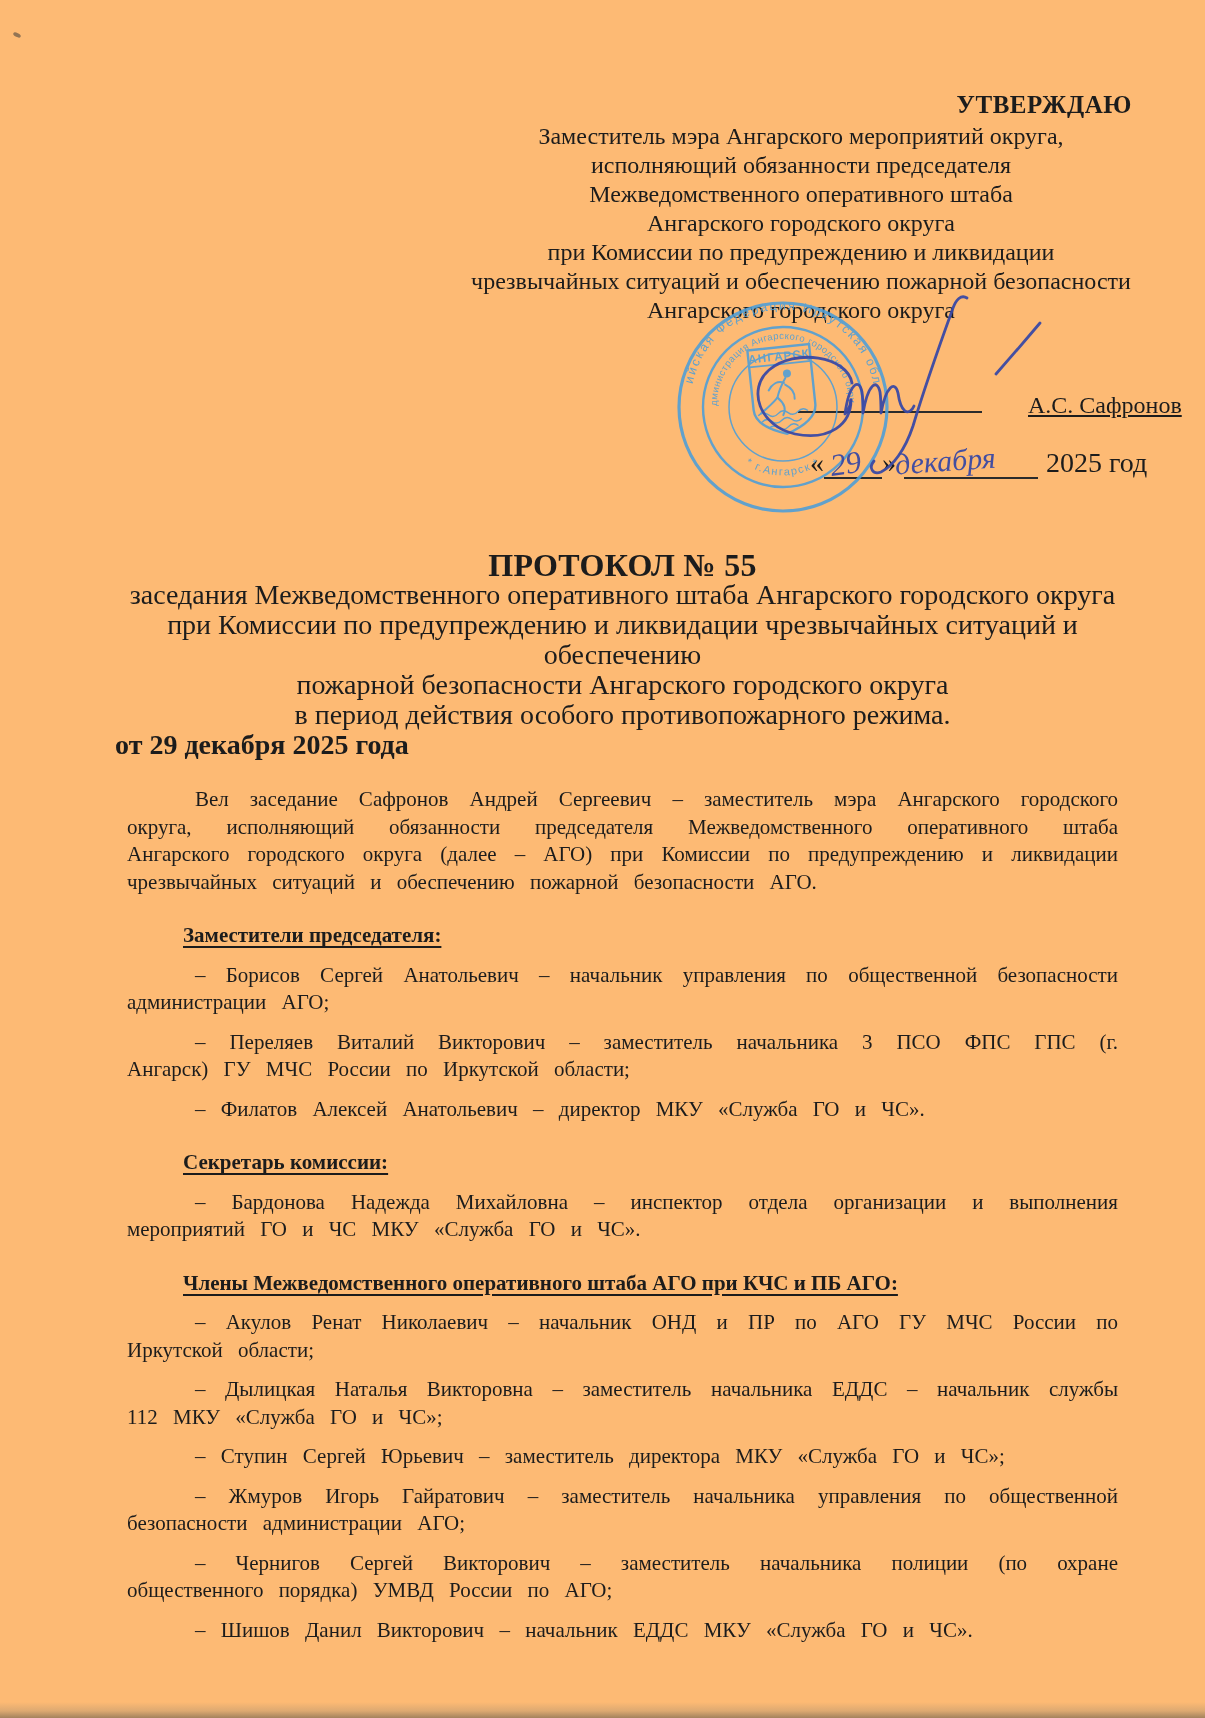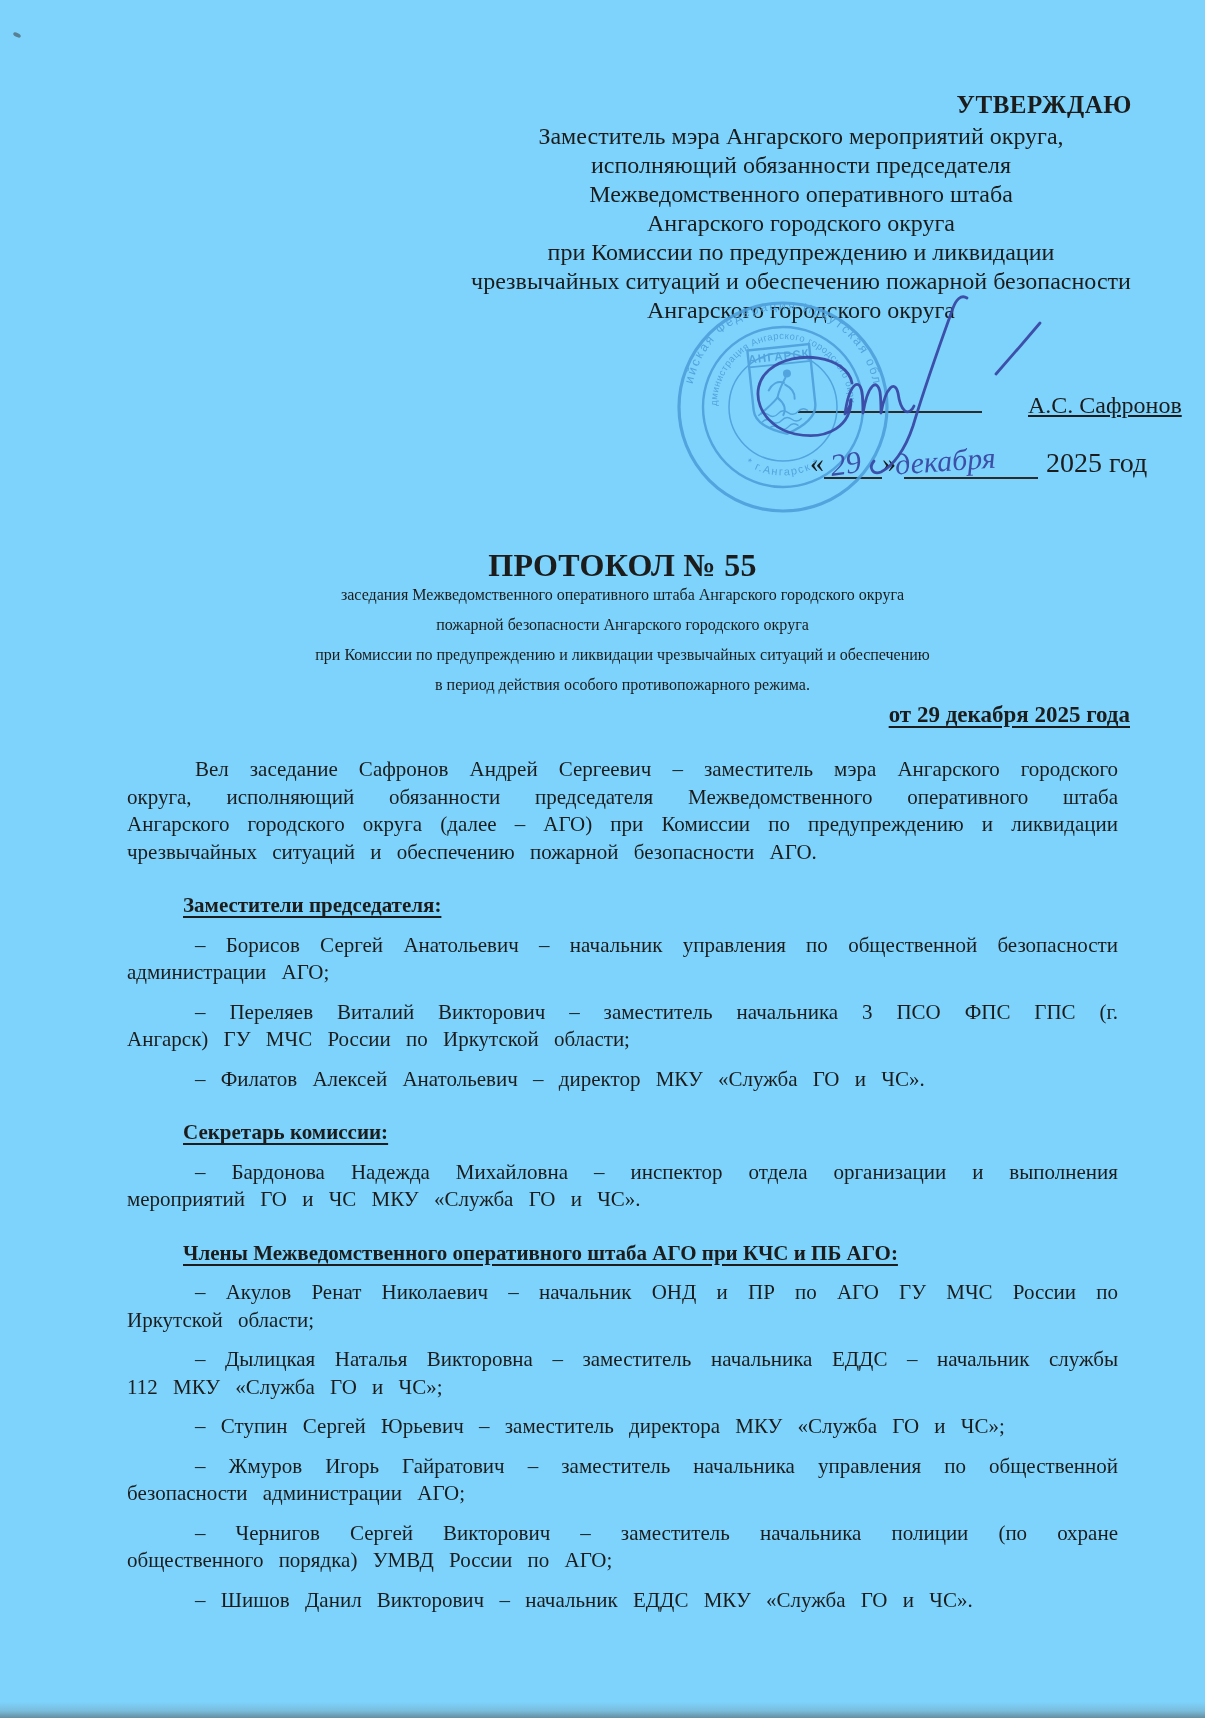--- a/index.html
+++ b/index.html
@@ -1,18 +1,18 @@
 <!DOCTYPE html>
 <html lang="ru"><head>
 <meta charset="utf-8">
 <style>
   html,body{margin:0;padding:0;background:#9a9a98;}
   .page{
     position:relative;width:1205px;height:1718px;margin:0 auto;
-    background:#7dd3fc;overflow:hidden;
+    background:#fdba74;overflow:hidden;
     font-family:"Liberation Serif", serif;color:#1c1c1c;
   }
   
   .approval{
     position:absolute;top:90px;left:460px;width:682px;
     font-size:24px;line-height:29px;text-align:center;z-index:1;
   }
   .approval-title{
     font-weight:700;font-size:25px;line-height:30px;
     text-align:right;padding-right:10px;letter-spacing:.5px;margin:0 0 2px 0;
@@ -26,25 +26,25 @@
   .ink text{fill:#3a49a4;font-family:"Liberation Serif", serif;font-style:italic;opacity:.95;}
   
   .sig-line{position:absolute;left:798px;top:411px;width:184px;border-bottom:2px solid #2b2b2b;z-index:2;}
   .sig-name{position:absolute;left:1028px;top:392px;font-size:24px;z-index:2;text-decoration:underline;}
   .date-row{position:absolute;left:810px;top:447px;font-size:28px;z-index:2;white-space:nowrap;}
   .blank{display:inline-block;border-bottom:2px solid #2b2b2b;height:22px;vertical-align:bottom;}
   .blank.day{width:58px;}
   .blank.month{width:134px;margin-left:8px;margin-right:8px;}
   
   .main{position:absolute;left:115px;top:550px;width:1015px;font-size:21px;line-height:27.5px;z-index:1;}
-  .title-line{margin:0;text-align:center;font-size:16px;line-height:30px;}
+  .title-line{margin:0;text-align:center;font-size:28px;line-height:30px;}
   .title-line.first{font-weight:700;font-size:32px;letter-spacing:.3px;}
   .date-heading{
-    margin:0 0 26px 0;text-align:right;font-weight:700;font-size:23px;line-height:30px;
-    text-decoration:underline;text-underline-offset:4px;text-decoration-thickness:2px;
+    margin:0 0 26px 0;text-align:left;font-weight:700;font-size:28px;line-height:30px;
+    text-underline-offset:4px;text-decoration-thickness:2px;
   }
   .para,.item{margin:12px;text-align:justify;text-indent:68px;word-spacing:10px;}
   .section-heading{margin:26px 0 0 0;text-indent:68px;font-weight:700;}
   .section-heading .u{text-decoration:underline;text-underline-offset:4px;text-decoration-thickness:2px;}
   
   .speck{position:absolute;left:13px;top:33px;width:8px;height:4px;background:#3a3a3a;border-radius:50%;opacity:.55;transform:rotate(25deg);}
   .scan-bottom{position:absolute;left:0;right:0;bottom:0;height:16px;
     background:linear-gradient(to bottom, rgba(110,110,105,0) 0%, rgba(110,110,105,.22) 55%, rgba(75,75,70,.5) 100%);}
 </style>
 </head>
@@ -119,22 +119,22 @@
   </svg>
 
   <div class="sig-line"></div>
   <div class="sig-name">А.С. Сафронов</div>
   <div class="date-row"><span>«</span><span class="blank day"></span><span>»</span><span class="blank month"></span><span>2025 год</span></div>
 
   <div class="main">
     <div>
         <p class="title-line first">ПРОТОКОЛ № 55</p>
         <p class="title-line">заседания Межведомственного оперативного штаба Ангарского городского округа</p>
+        <p class="title-line">при Комиссии по предупреждению и ликвидации чрезвычайных ситуаций и обеспечению</p>
         <p class="title-line">пожарной безопасности Ангарского городского округа</p>
-        <p class="title-line">при Комиссии по предупреждению и ликвидации чрезвычайных ситуаций и обеспечению</p>
         <p class="title-line">в период действия особого противопожарного режима.</p>
       </div>
     <p class="date-heading">от 29 декабря 2025 года</p>
     <p class="para">Вел заседание Сафронов Андрей Сергеевич – заместитель мэра Ангарского городского округа, исполняющий обязанности председателя Межведомственного оперативного штаба Ангарского городского округа (далее – АГО) при Комиссии по предупреждению и ликвидации чрезвычайных ситуаций и обеспечению пожарной безопасности АГО.</p>
     <div>
         <p class="section-heading"><span class="u">Заместители председателя:</span></p>
         <p class="item">– Борисов Сергей Анатольевич – начальник управления по общественной безопасности администрации АГО;</p>
         <p class="item">– Переляев Виталий Викторович – заместитель начальника 3 ПСО ФПС ГПС (г. Ангарск) ГУ МЧС России по Иркутской области;</p>
         <p class="item">– Филатов Алексей Анатольевич – директор МКУ «Служба ГО и ЧС».</p>
         <p class="section-heading"><span class="u">Секретарь комиссии:</span></p>

